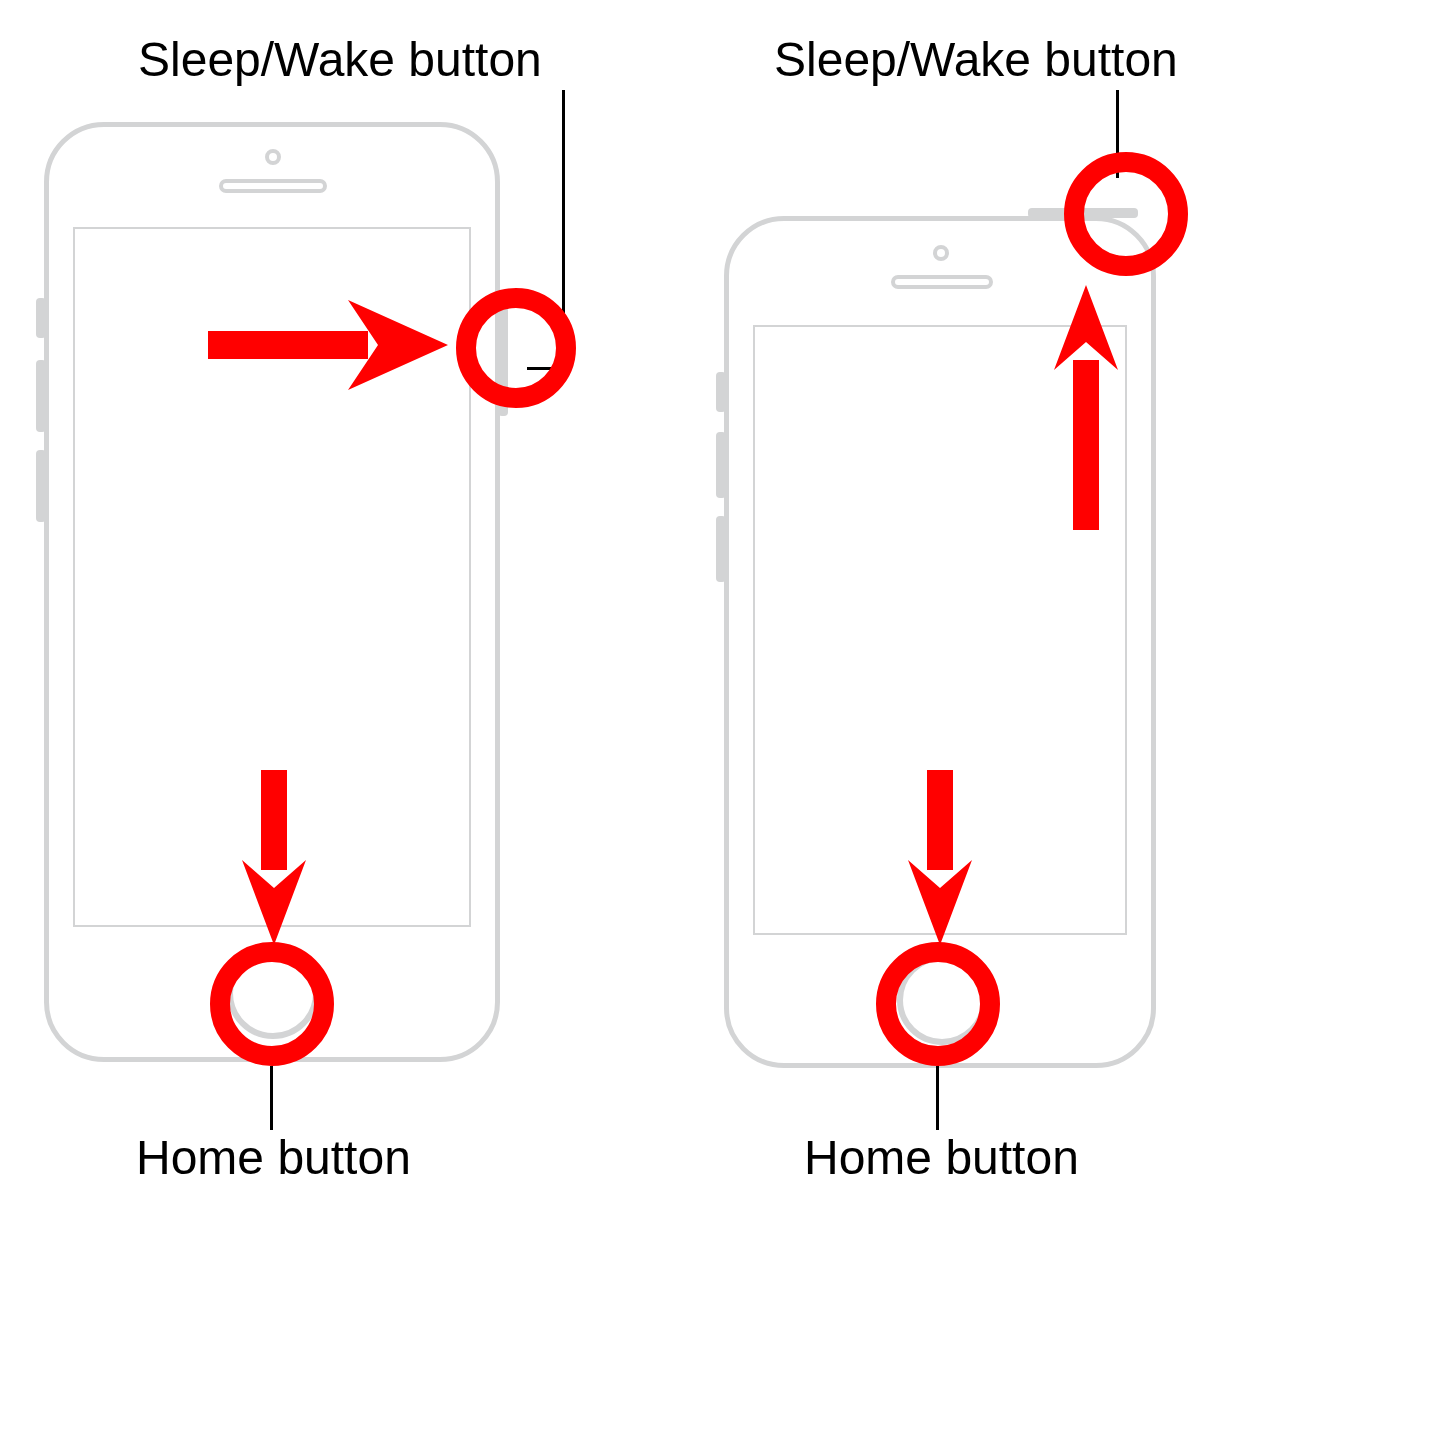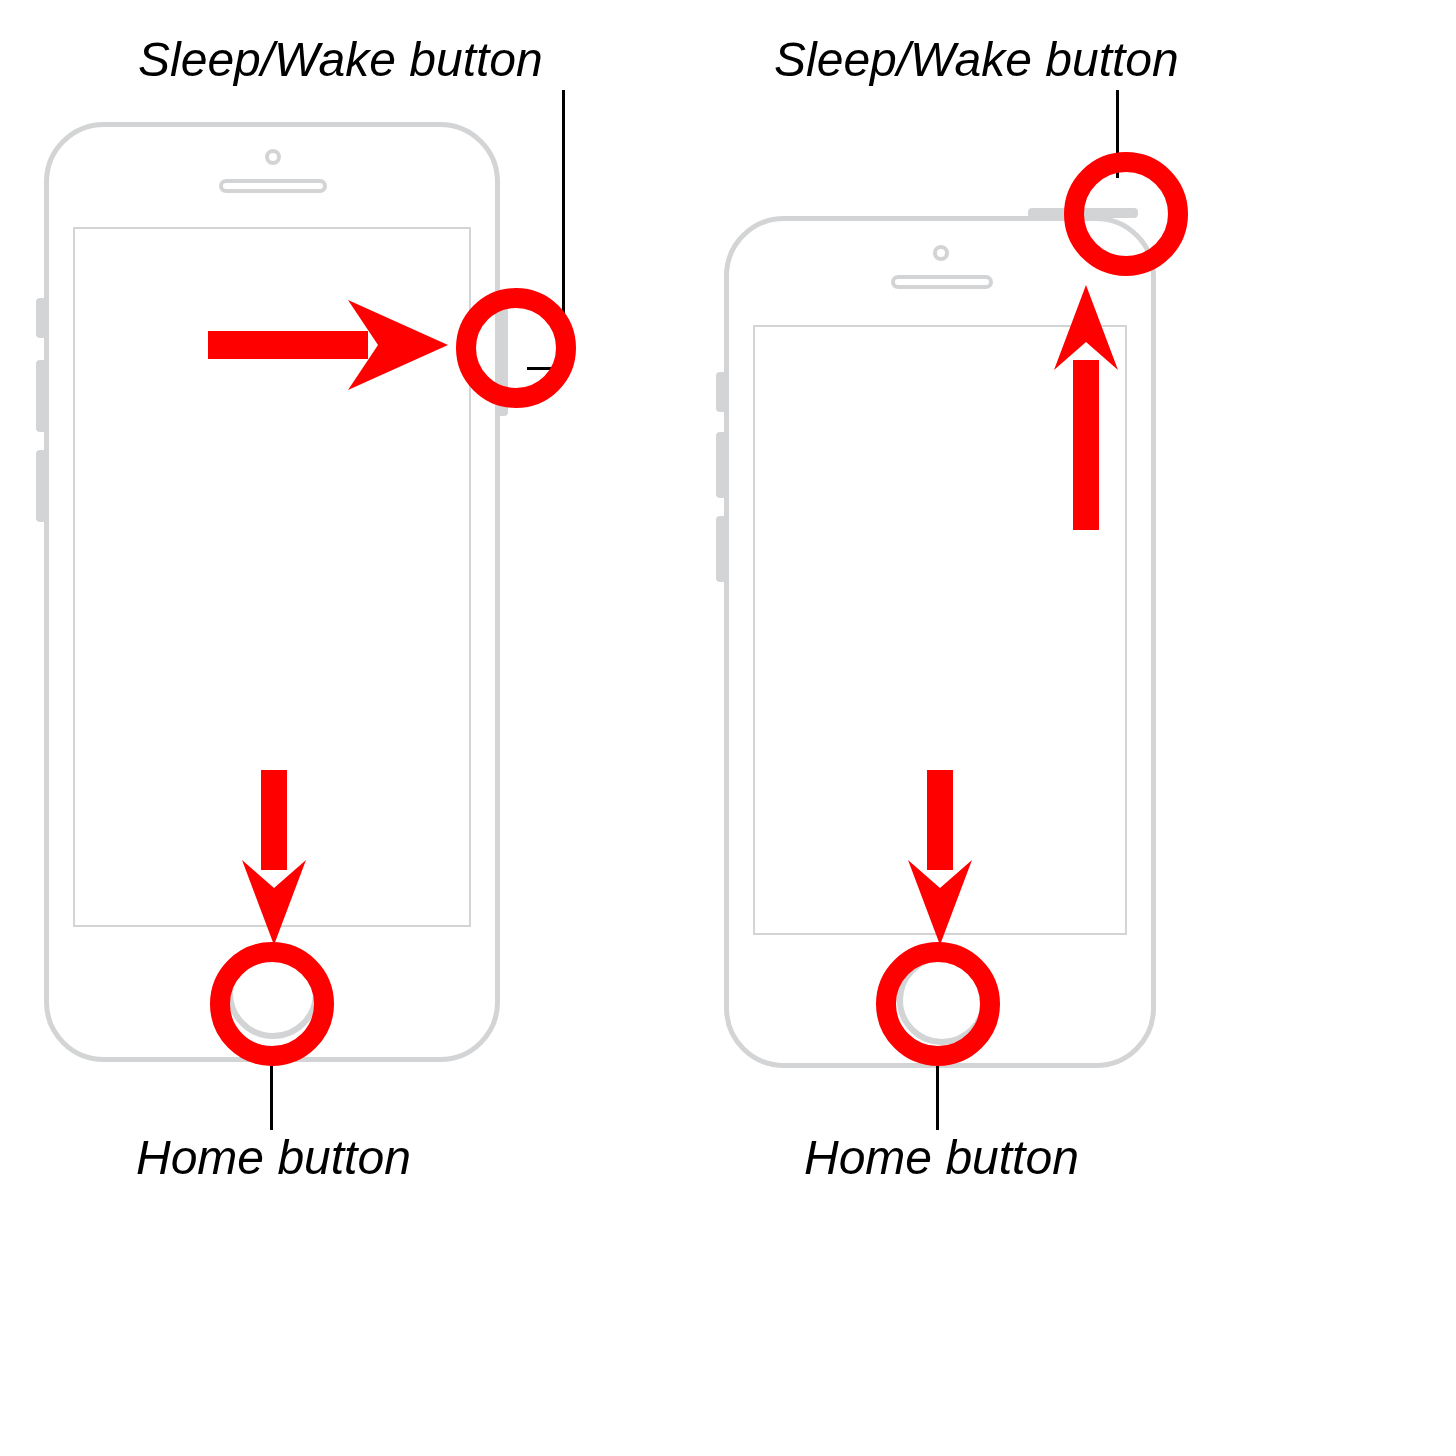--- a/index.html
+++ b/index.html
@@ -15,21 +15,20 @@
   .stage { position: absolute; inset: 0; }
 
   
   .lbl {
     position: absolute;
     font-size: 48px;
     color: #000;
     line-height: 1;
     font-weight: 400;
     white-space: nowrap;
-    font-style: italic;
   }
 
   
   .leader {
     position: absolute;
     background: #000;
   }
 
   
   .phone {

